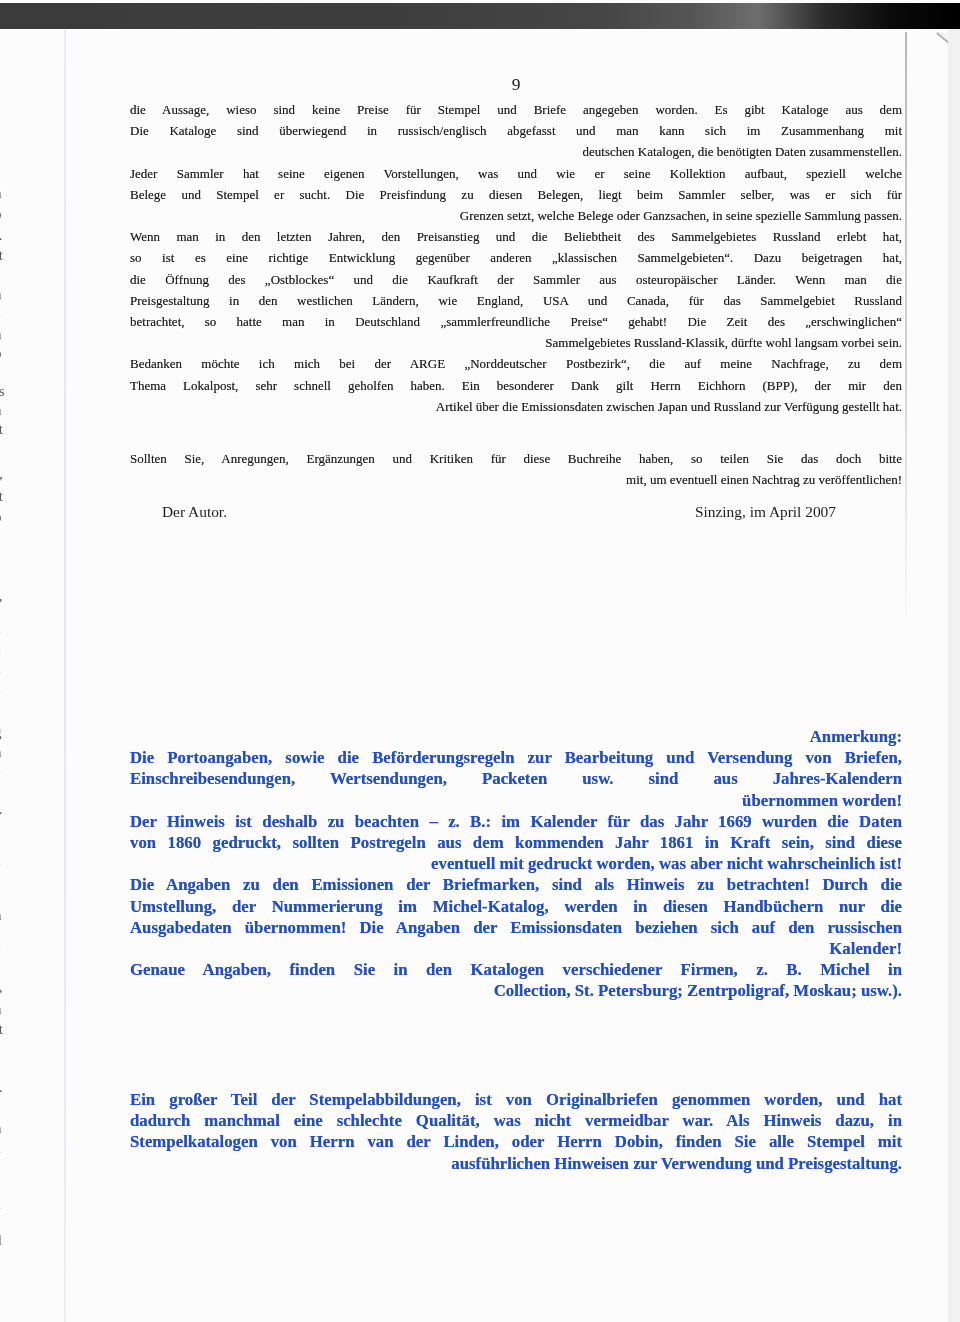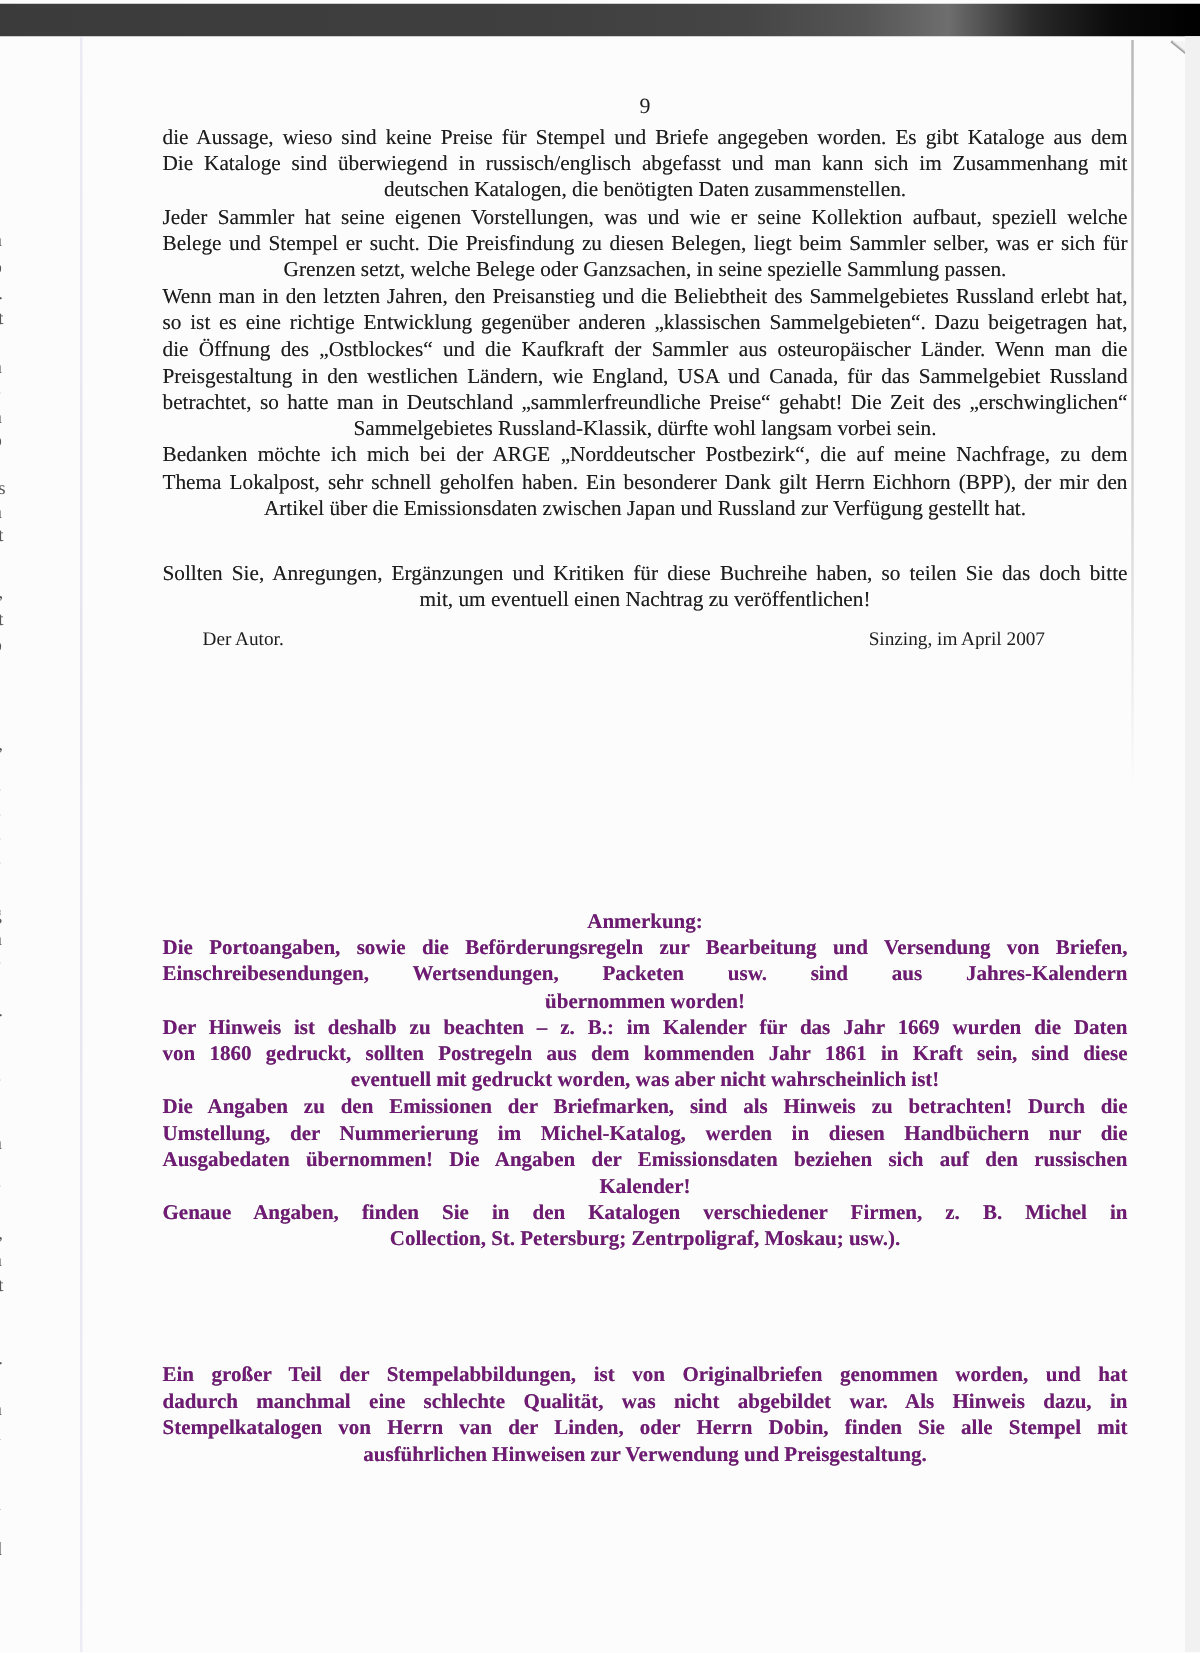--- a/index.html
+++ b/index.html
@@ -61,24 +61,24 @@
   .page-number {
     position: absolute; top: 74px; left: 0; width: 100%;
     text-align: center;
     font-size: 17.5px; color: #1d1d1d;
   }
   .block {
     position: absolute; left: 0; width: 772px;
     color: #1d1d1d;
     text-shadow: 0 0 0.4px rgba(30,30,30,0.55);
   }
-  .block .line { text-align: center; }
+  .block .line { text-align: right; }
   .block .line.j { text-align: justify; text-align-last: justify; }
-  .regular { font-size: 17px; line-height: 21.2px; }
-  .boldtext { font-weight: bold; font-size: 16.8px; line-height: 21.2px; color: #701a75; }
+  .regular { font-size: 13px; line-height: 21.2px; }
+  .boldtext { font-weight: bold; font-size: 16.8px; line-height: 21.2px; color: #1d4ed8; }
   .signature {
     position: absolute; top: 503px; left: 0; width: 772px;
     display: flex; justify-content: space-between;
     font-size: 15.4px; color: #1d1d1d;
   }
   .signature .sig-left { margin-left: 32px; }
   .signature .sig-right { margin-right: 66px; }
 </style>
 </head>
 <body>
@@ -211,20 +211,20 @@
         </div>
         <div>
           <div class="line j">Genaue Angaben, finden Sie in den Katalogen verschiedener Firmen, z. B. Michel in</div>
           <div class="line">Collection, St. Petersburg; Zentrpoligraf, Moskau; usw.).</div>
         </div>
       </div>
 
     <div id="closing" class="block boldtext" style="top:1089px">
         <div>
           <div class="line j">Ein großer Teil der Stempelabbildungen, ist von Originalbriefen genommen worden, und hat</div>
-          <div class="line j">dadurch manchmal eine schlechte Qualität, was nicht abgebildet war. Als Hinweis dazu, in</div>
+          <div class="line j">dadurch manchmal eine schlechte Qualität, was nicht vermeidbar war. Als Hinweis dazu, in</div>
           <div class="line j">Stempelkatalogen von Herrn van der Linden, oder Herrn Dobin, finden Sie alle Stempel mit</div>
           <div class="line">ausführlichen Hinweisen zur Verwendung und Preisgestaltung.</div>
         </div>
       </div>
 
   </div>
 </div>
 
 </body></html>

